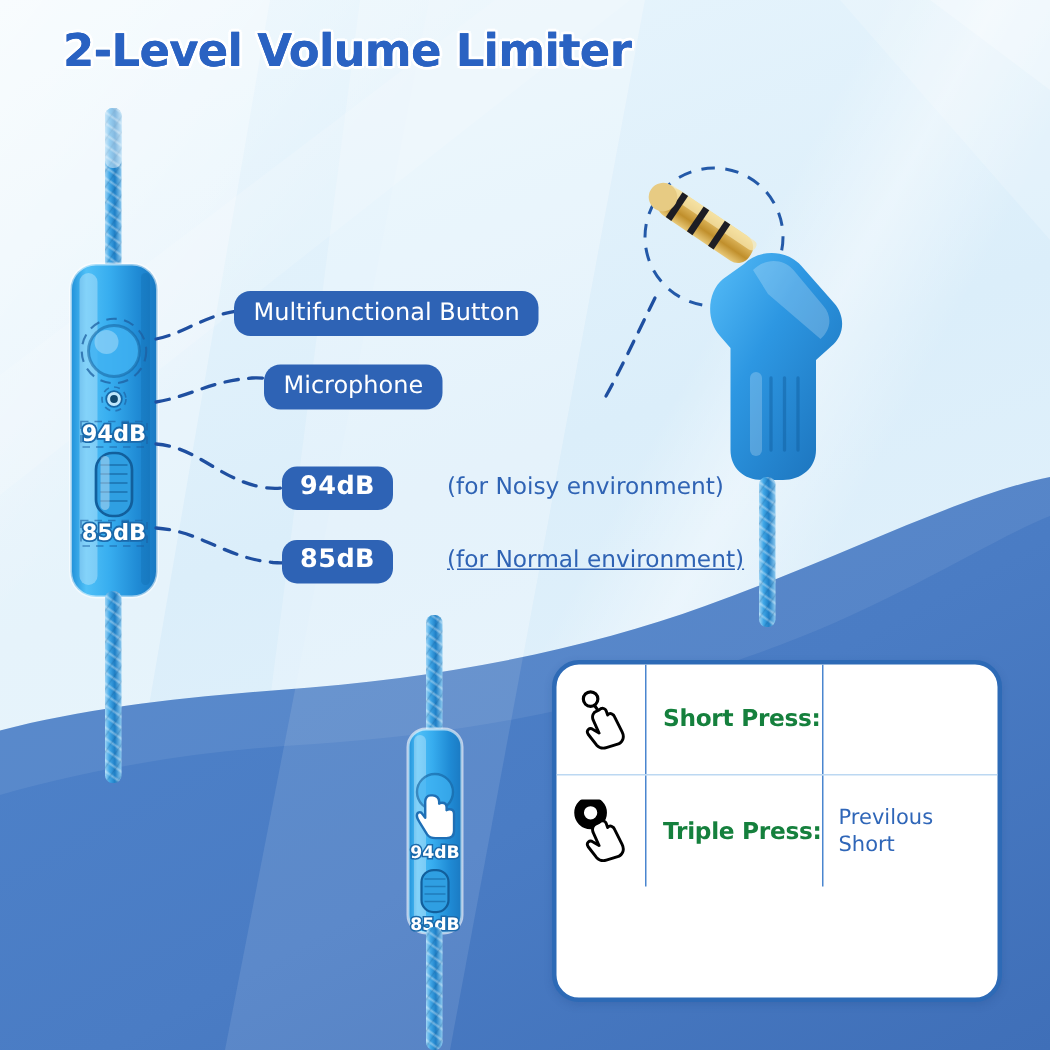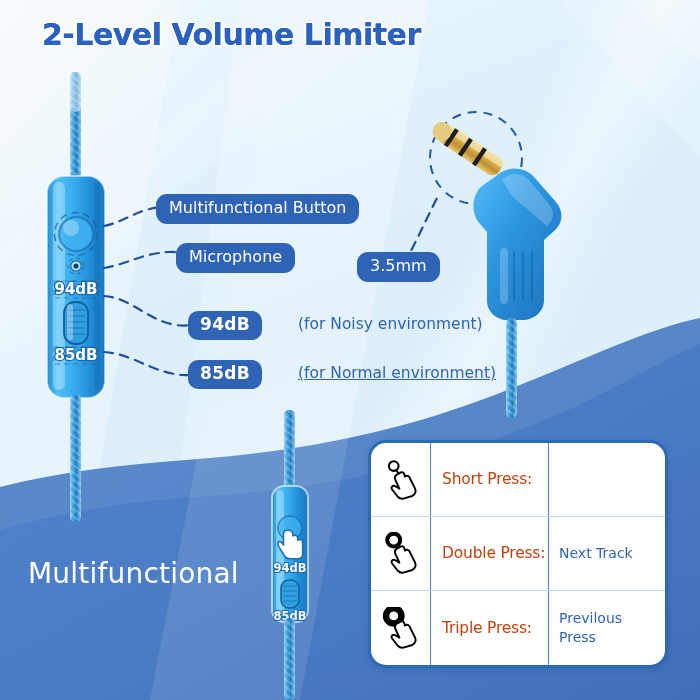--- a/index.html
+++ b/index.html
@@ -103,23 +103,23 @@
     display:flex; align-items:center; justify-content:center;
     border-right:1.5px solid #4a86cf;
     flex:none;
   }
   .pcell-label {
     width:118px;
     display:flex; align-items:center;
     padding-left:11px;
     border-right:1.5px solid #4a86cf;
     flex:none;
-    color:#c2410c;
+    color:#15803d;
     font-size:15.5px;
-    font-weight:normal;
+    font-weight:bold;
     letter-spacing:-.2px;
   }
   .pcell-action {
     flex:1;
     display:flex; align-items:center;
     padding-left:10px; padding-right:4px;
     color:#2f66b8;
     font-size:14px;
     line-height:1.32;
   }
@@ -311,77 +311,58 @@
     </g>
   </svg>
 
   <div id="title">2-Level Volume Limiter</div>
   <div id="title-fill">2-Level Volume Limiter</div>
 
   <div class="pill" style="left:156px; top:194px;">Multifunctional Button</div>
 
   <div class="pill" style="left:176px; top:243px;">Microphone</div>
 
-  <div class="pill" style="left:357px; top:252px;">3.5mm</div>
 
   <div class="pill db" style="left:188px; top:311px;">94dB</div>
   <div class="note" style="left:259px; top:315px;">(for Noisy environment)</div>
 
   <div class="pill db" style="left:188px; top:360px;">85dB</div>
   <div class="note" style="left:259px; top:364px;text-decoration:underline;">(for Normal environment)</div>
 
   <div id="bottom-heading">
-    <div>Multifunctional</div>
   </div>
 
   <div id="press-card">
 
     <div class="prow">
       <div class="pcell-icon">
         <svg class="tapicon" viewBox="0 0 48 52">
           <circle cx="15" cy="10" r="6" fill="none" stroke="#000" stroke-width="2.6"></circle>
           <line x1="18" y1="15" x2="26" y2="26" stroke="#000" stroke-width="2.6" stroke-linecap="round"></line>
           <path d="M20,20 C17,21 16,24 17,27 L22,38 L17,35 C14,33 11,36 13,39
                    L20,48 C22,50 25,51 28,50 L38,47 C42,45 43,41 41,37 L35,25
                    C34,22 31,21 29,23 L28,20 C27,17 24,17 22,19 Z" fill="#fff" stroke="#000" stroke-width="2.4" stroke-linejoin="round"></path>
         </svg>
       </div>
       <div class="pcell-label">Short Press:</div>
     </div>
 
-    <div class="prow">
-      <div class="pcell-icon">
-        <svg class="tapicon" viewBox="0 0 48 52">
-          <circle cx="15" cy="10" r="8" fill="none" stroke="#000" stroke-width="5"></circle>
-          <line x1="19" y1="16" x2="26" y2="26" stroke="#000" stroke-width="2.6" stroke-linecap="round"></line>
-          <path d="M20,20 C17,21 16,24 17,27 L22,38 L17,35 C14,33 11,36 13,39
-                   L20,48 C22,50 25,51 28,50 L38,47 C42,45 43,41 41,37 L35,25
-                   C34,22 31,21 29,23 L28,20 C27,17 24,17 22,19 Z" fill="#fff" stroke="#000" stroke-width="2.4" stroke-linejoin="round"></path>
-        </svg>
-      </div>
-      <div class="pcell-label">Double Press:</div>
-      <div class="pcell-action">
-        <div>
-          <div>Next Track</div>
-        </div>
-      </div>
-    </div>
 
     <div class="prow">
       <div class="pcell-icon">
         <svg class="tapicon" viewBox="0 0 48 52">
           <circle cx="15" cy="11" r="9.5" fill="none" stroke="#000" stroke-width="8"></circle>
           <path d="M20,20 C17,21 16,24 17,27 L22,38 L17,35 C14,33 11,36 13,39
                    L20,48 C22,50 25,51 28,50 L38,47 C42,45 43,41 41,37 L35,25
                    C34,22 31,21 29,23 L28,20 C27,17 24,17 22,19 Z" fill="#fff" stroke="#000" stroke-width="2.4" stroke-linejoin="round"></path>
         </svg>
       </div>
       <div class="pcell-label">Triple Press:</div>
       <div class="pcell-action">
         <div>
           <div>Previlous</div>
-          <div>Press</div>
+          <div>Short</div>
         </div>
       </div>
     </div>
 
   </div>
 </div>
 
 </body></html>

